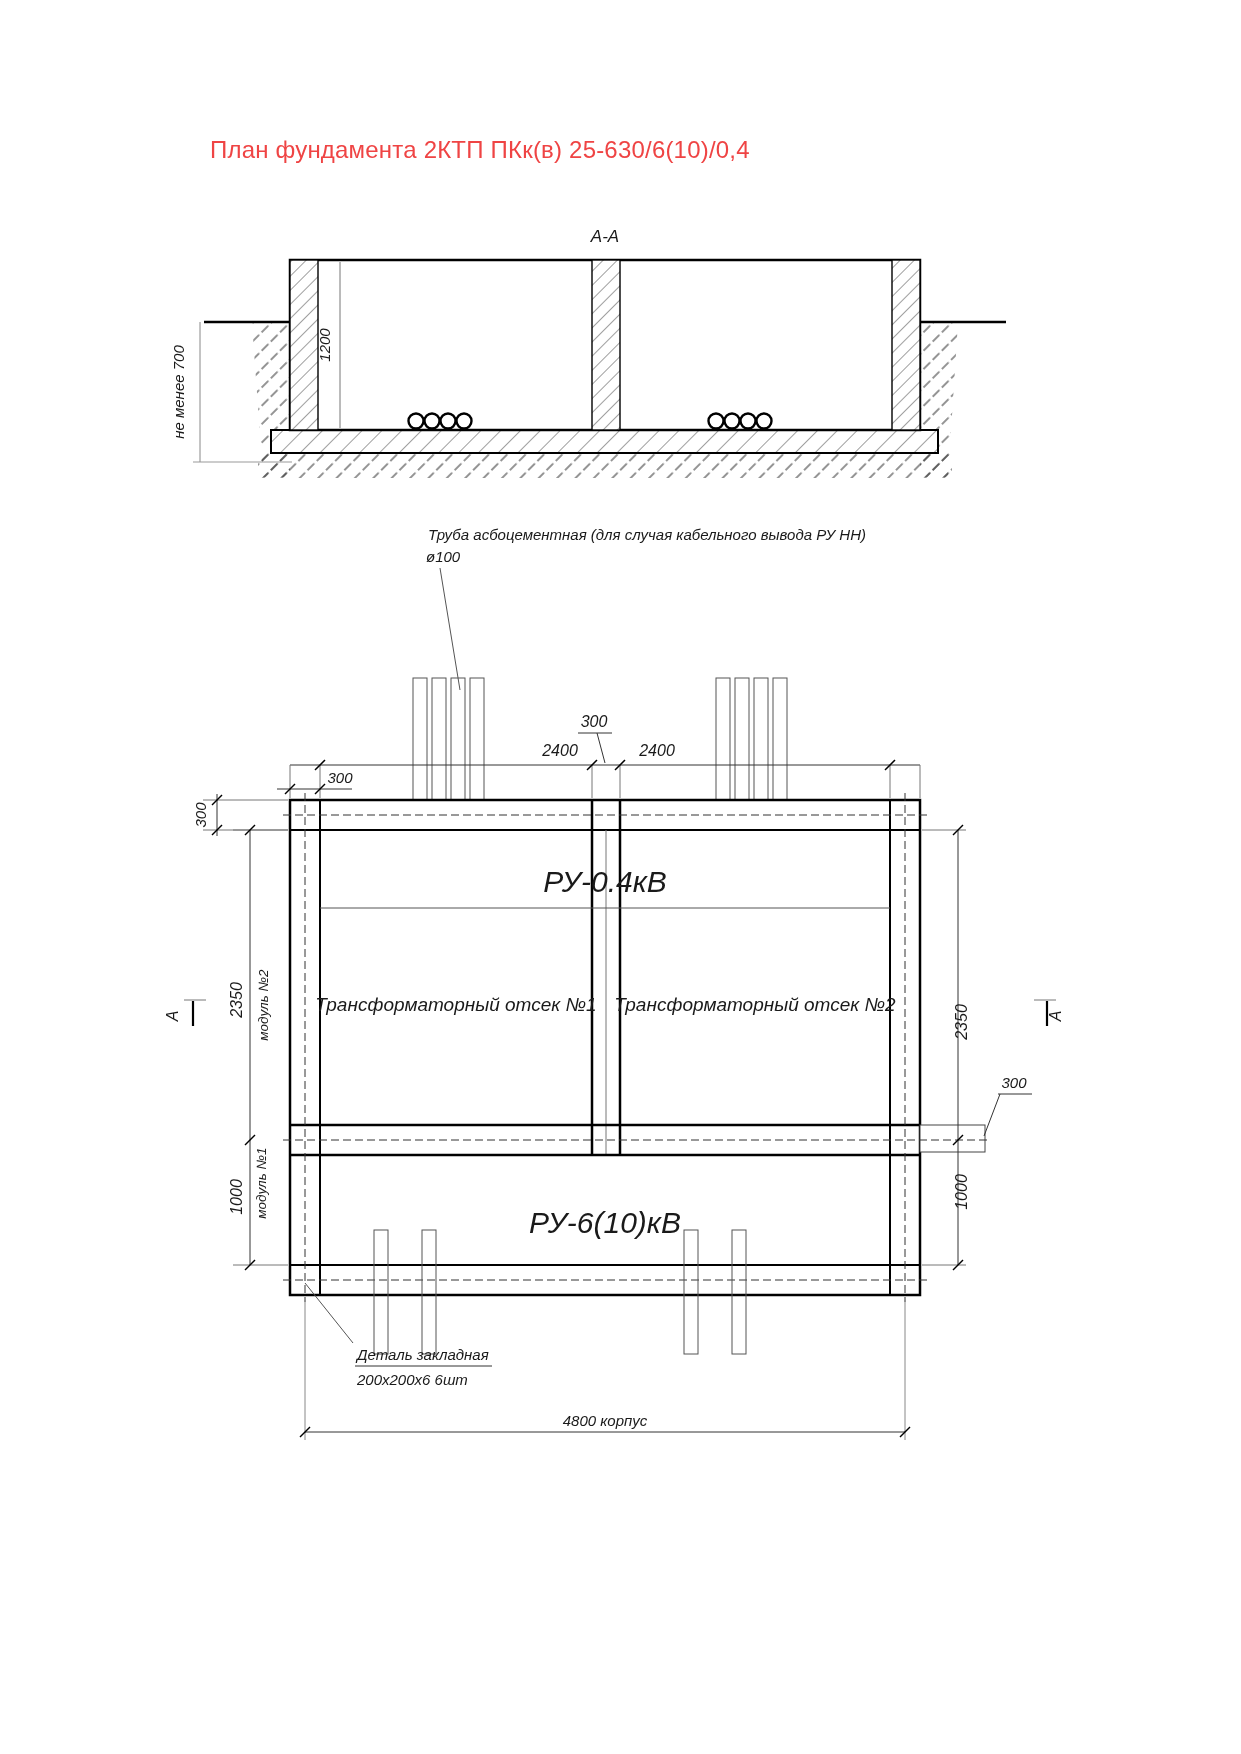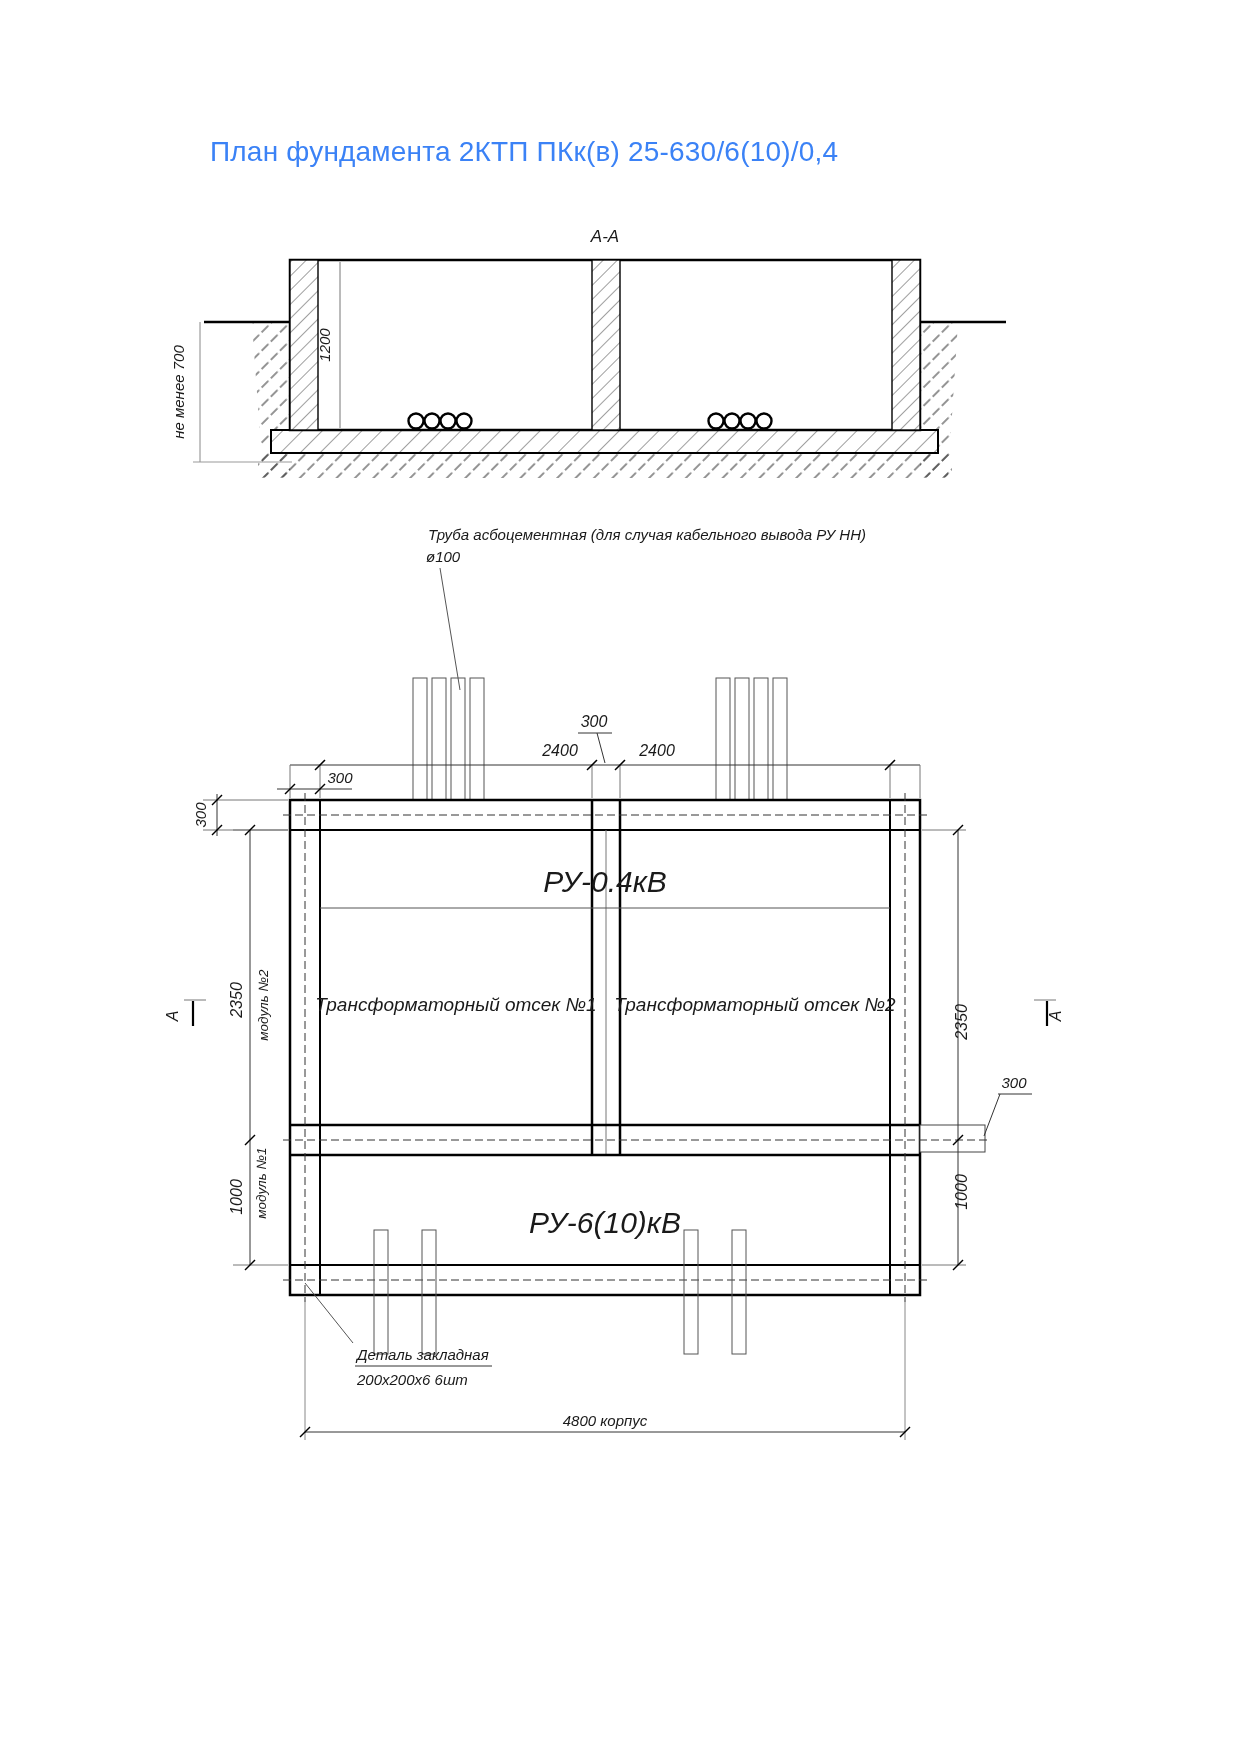--- a/index.html
+++ b/index.html
@@ -1,21 +1,21 @@
 <!DOCTYPE html>
 <html><head>
 <meta charset="utf-8">
 <style>
   html,body{margin:0;padding:0;background:#e8e8e8;}
   .page{
     position:relative;width:1241px;height:1754px;background:#ffffff;margin:0 auto;
     font-family:"Liberation Sans",sans-serif;overflow:hidden;
   }
   .doc-title{
-    position:absolute;left:210px;top:136px;font-size:28px;color:#3b82f6;
+    position:absolute;left:210px;top:136px;font-size:24px;color:#ef4444;
     font-family:"Liberation Sans",sans-serif;letter-spacing:0.2px;
   }
   svg{position:absolute;left:0;top:0;}
   text{fill:#1a1a1a;font-family:"Liberation Sans",sans-serif;}
   .gost{font-style:italic;}
   .big{font-size:30px;}
   .mid{font-size:19px;}
   .dim{font-size:16px;}
   .dimS{font-size:15px;}
   .tiny{font-size:13.5px;}

